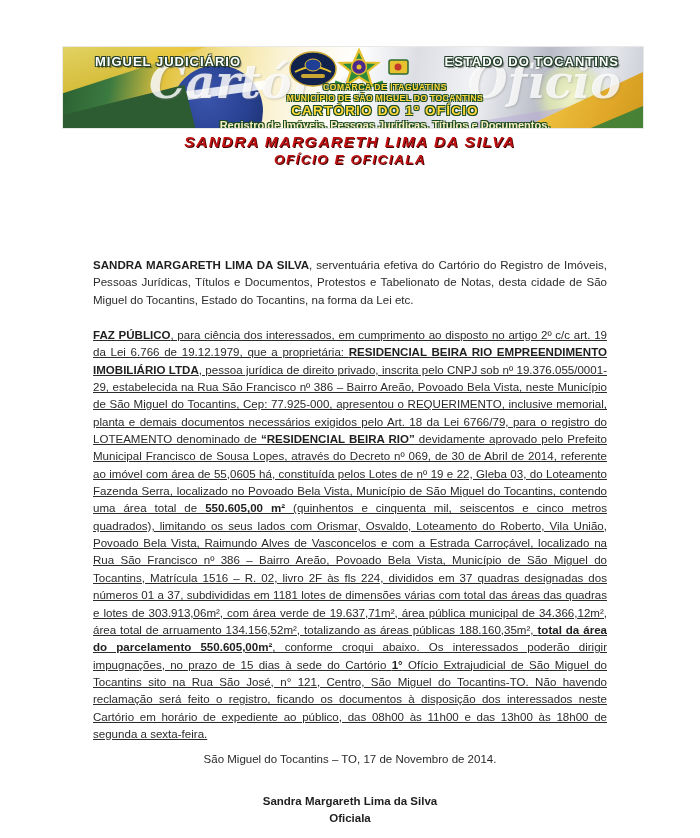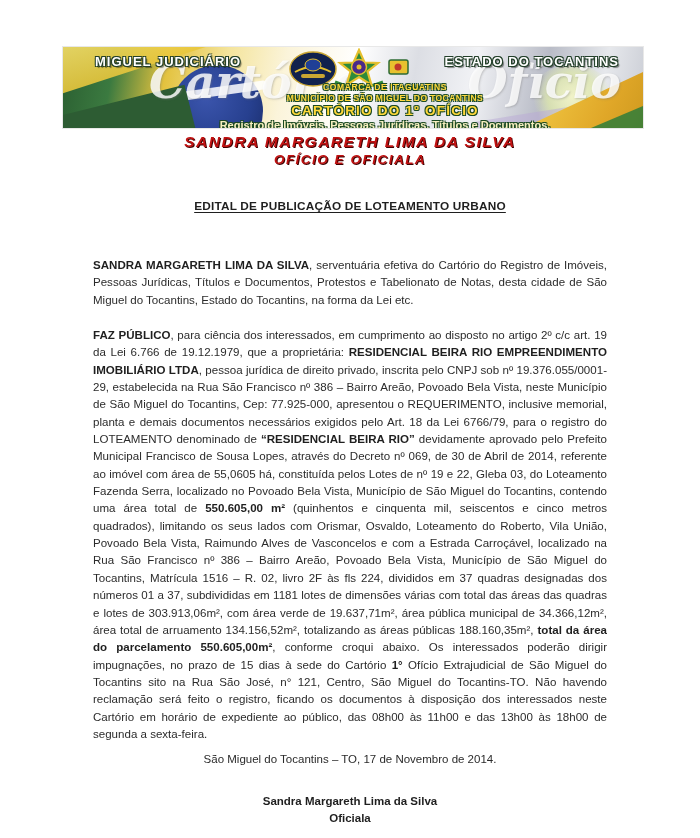--- a/index.html
+++ b/index.html
@@ -87,21 +87,21 @@
   .doc-title{
     position:absolute;left:0;top:199px;width:100%;text-align:center;
     font-size:11.8px;font-weight:bold;color:#1f1f1f;letter-spacing:.2px;
     text-decoration:underline;text-underline-offset:2px;
   }
   .para{
     position:absolute;left:93px;width:514px;margin:0;
     font-size:11.55px;line-height:17.35px;text-align:justify;color:#2b2b2b;
   }
   .p1{top:257px;}
-  .p2{top:327px;}
+  .p2{top:327px;text-decoration:underline;}
   .para b{color:#1f1f1f;}
   .dateline{
     position:absolute;left:0;top:753px;width:100%;text-align:center;
     font-size:11.5px;color:#2b2b2b;
   }
   .sig-name,.sig-role{
     position:absolute;left:0;width:100%;text-align:center;font-weight:bold;
     font-size:11.5px;color:#1f1f1f;
   }
   .sig-name{top:795px;}
@@ -150,21 +150,20 @@
       <div class="b-municipio">MUNICÍPIO DE SÃO MIGUEL DO TOCANTINS</div>
       <div class="b-cartorio">CARTÓRIO DO 1º OFÍCIO</div>
       <div class="b-registro">Registro de Imóveis, Pessoas Jurídicas, Títulos e Documentos,</div>
 
     </div>
   </div>
 
   <div class="lh-name">SANDRA MARGARETH LIMA DA SILVA</div>
   <div class="lh-role">OFÍCIO E OFICIALA</div>
 
-  <div class="doc-title">EDITAL DE PUBLICAÇÃO DE LOTEAMENTO URBANO</div>
 
   <p class="para p1"><b>SANDRA MARGARETH LIMA DA SILVA</b><span>, serventuária efetiva do Cartório do Registro de Imóveis, Pessoas Jurídicas, Títulos e Documentos, Protestos e Tabelionato de Notas, desta cidade de São Miguel do Tocantins, Estado do Tocantins, na forma da Lei etc.</span></p>
   <p class="para p2"><b>FAZ PÚBLICO</b><span>, para ciência dos interessados, em cumprimento ao disposto no artigo 2º c/c art. 19 da Lei 6.766 de 19.12.1979, que a proprietária: </span><b>RESIDENCIAL BEIRA RIO EMPREENDIMENTO IMOBILIÁRIO LTDA</b><span>, pessoa jurídica de direito privado, inscrita pelo CNPJ sob nº 19.376.055/0001-29, estabelecida na Rua São Francisco nº 386 – Bairro Areão, Povoado Bela Vista, neste Município de São Miguel do Tocantins, Cep: 77.925-000, apresentou o REQUERIMENTO, inclusive memorial, planta e demais documentos necessários exigidos pelo Art. 18 da Lei 6766/79, para o registro do LOTEAMENTO denominado de </span><b>“RESIDENCIAL BEIRA RIO”</b><span> devidamente aprovado pelo Prefeito Municipal Francisco de Sousa Lopes, através do Decreto nº 069, de 30 de Abril de 2014, referente ao imóvel com área de 55,0605 há, constituída pelos Lotes de nº 19 e 22, Gleba 03, do Loteamento Fazenda Serra, localizado no Povoado Bela Vista, Município de São Miguel do Tocantins, contendo uma área total de </span><b>550.605,00 m²</b><span> (quinhentos e cinquenta mil, seiscentos e cinco metros quadrados), limitando os seus lados com Orismar, Osvaldo, Loteamento do Roberto, Vila União, Povoado Bela Vista, Raimundo Alves de Vasconcelos e com a Estrada Carroçável, localizado na Rua São Francisco nº 386 – Bairro Areão, Povoado Bela Vista, Município de São Miguel do Tocantins, Matrícula 1516 – R. 02, livro 2F às fls 224, divididos em 37 quadras designadas dos números 01 a 37, subdivididas em 1181 lotes de dimensões várias com total das áreas das quadras e lotes de 303.913,06m², com área verde de 19.637,71m², área pública municipal de 34.366,12m², área total de arruamento 134.156,52m², totalizando as áreas públicas 188.160,35m², </span><b>total da área do parcelamento 550.605,00m²</b><span>, conforme croqui abaixo. Os interessados poderão dirigir impugnações, no prazo de 15 dias à sede do Cartório </span><b>1°</b><span> Ofício Extrajudicial de São Miguel do Tocantins sito na Rua São José, n° 121, Centro, São Miguel do Tocantins-TO. Não havendo reclamação será feito o registro, ficando os documentos à disposição dos interessados neste Cartório em horário de expediente ao público, das 08h00 às 11h00 e das 13h00 às 18h00 de segunda a sexta-feira.</span></p>
 
   <div class="dateline">São Miguel do Tocantins – TO, 17 de Novembro de 2014.</div>
 
   <div class="sig-name">Sandra Margareth Lima da Silva</div>
   <div class="sig-role">Oficiala</div>
 
 </div>

